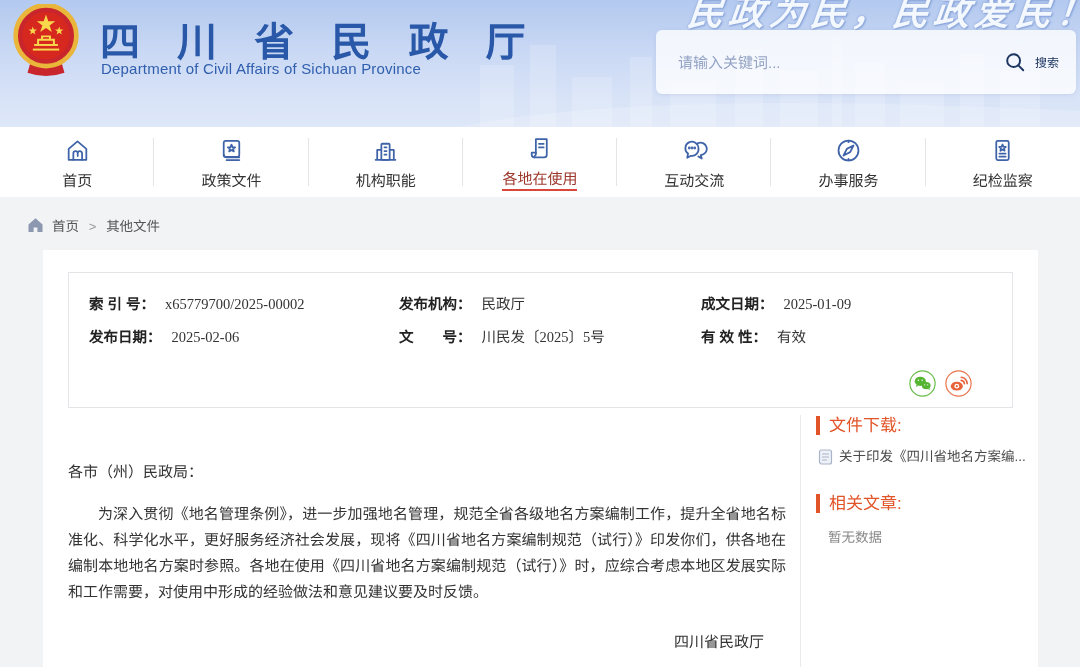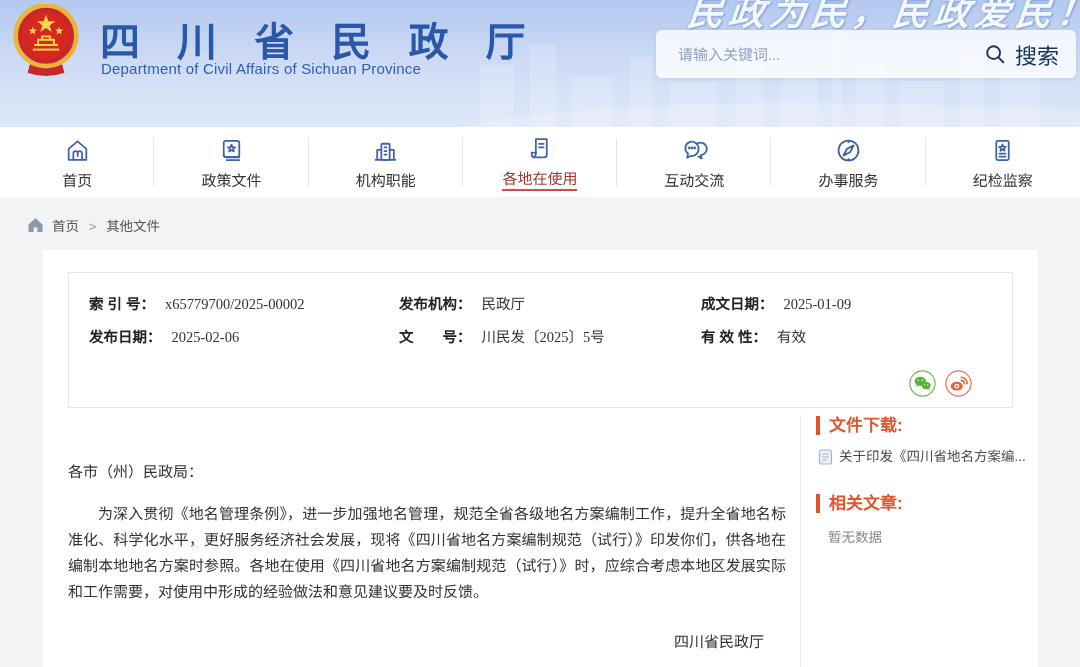--- a/index.html
+++ b/index.html
@@ -30,36 +30,36 @@
   .site-title {
     position:absolute; left:100px; top:10px;
     font-size:40px; font-weight:bold; color:#2a58a9;
     letter-spacing:13px; white-space:nowrap;
   }
   .site-subtitle {
     position:absolute; left:101px; top:60px;
     font-size:15px; color:#305fae; letter-spacing:.2px;
   }
   .search-box {
-    position:absolute; left:656px; top:30px; width:420px; height:48px;
+    position:absolute; left:656px; top:30px; width:420px; height:64px;
     background:rgba(255,255,255,.78); border-radius:6px;
     display:flex; align-items:center;
     box-shadow:0 1px 4px rgba(120,145,195,.18);
   }
   .search-input {
     flex:1; height:100%; background:transparent; border:none; outline:none;
     padding-left:22px; font-size:15px; color:#33446b;
     font-family:"Liberation Sans",sans-serif;
   }
   .search-input::placeholder { color:#93a3c4; }
   .search-btn {
     display:flex; align-items:center; gap:9px;
     padding:0 17px 0 8px; height:100%;
     background:none; border:none; cursor:pointer;
-    font-size:22px; color:#1e3560; font-family:Liberation Sans, sans-serif;
+    font-size:12px; color:#1e3560; font-family:Liberation Mono, monospace;
   }
 
   
   .nav {
     position:absolute; top:127px; left:0; width:1080px; height:70px;
     background:#ffffff; display:flex; list-style:none;
   }
   .nav-item {
     flex:1; position:relative; cursor:pointer;
     display:flex; flex-direction:column; align-items:center; justify-content:center;
@@ -120,21 +120,21 @@
 
   .v-divider {
     position:absolute; left:757px; top:165px; width:1px; height:252px;
     background:#e9eaec;
   }
 
   
   .side { position:absolute; left:773px; top:166px; width:210px; }
   .side-title {
     border-left:4px solid #e25427; padding-left:9px;
-    color:#e25427; font-weight:bold; font-size:17px; line-height:19px;
+    color:#e25427; font-weight:normal; font-size:17px; line-height:19px;
   }
   .side-link-row { display:flex; align-items:flex-start; gap:6px; margin:13px 0 0 2px; cursor:pointer; }
   .side-link { font-size:13.5px; color:#4a4a4a; line-height:17px; }
   .side-title.second { margin-top:29px; }
   .side-empty { margin:13px 0 0 12px; font-size:13.5px; color:#888; }
 </style>
 </head>
 <body>
 
 <div class="header">

